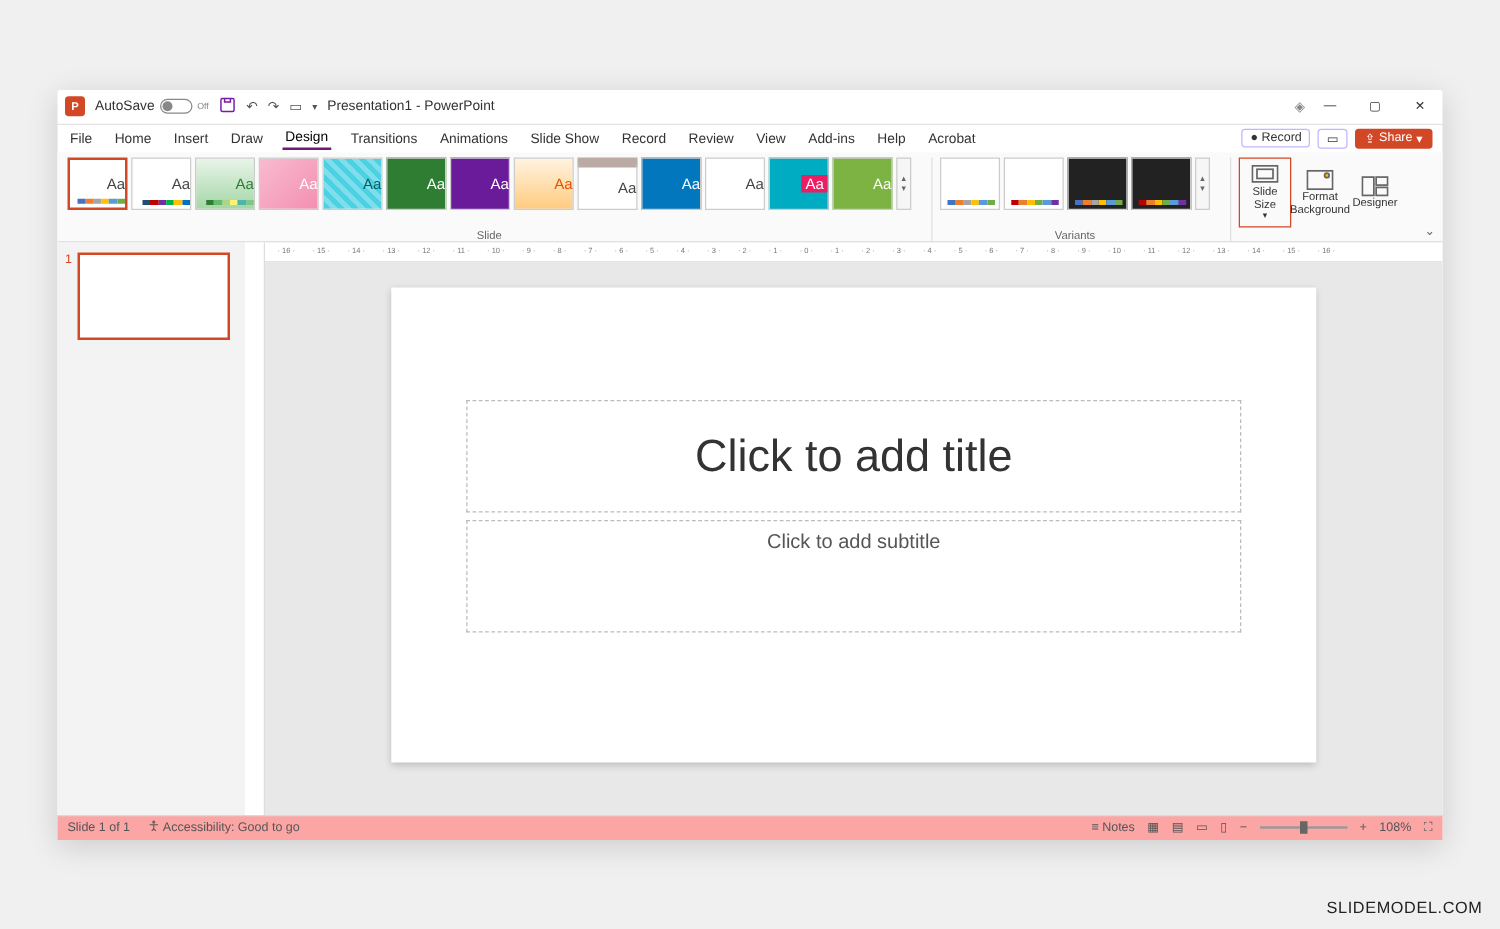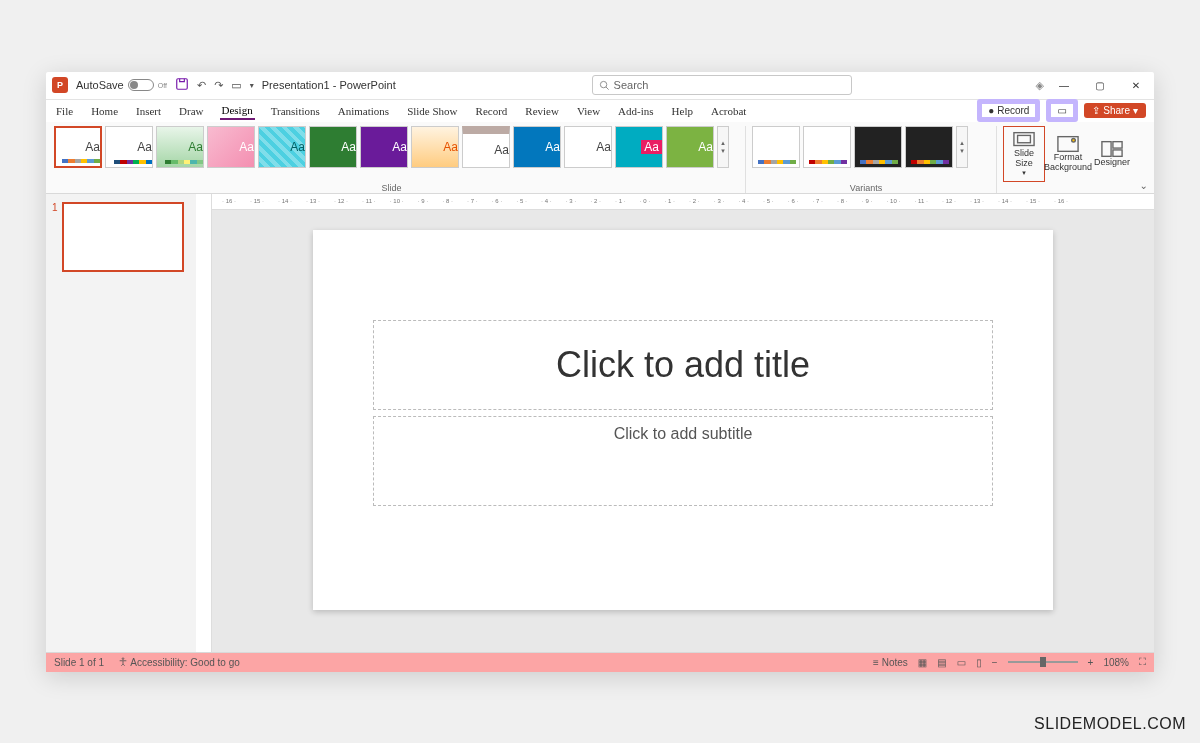--- a/index.html
+++ b/index.html
@@ -9,36 +9,36 @@
 .p-icon { width: 16px; height: 16px; background: #d24726; border-radius: 3px; display: flex; align-items: center; justify-content: center; color: #fff; font-size: 9px; font-weight: bold; }
 .autosave { display:flex; align-items:center; gap:4px; }
 .toggle { width: 26px; height: 12px; border-radius: 6px; background: #fff; border: 1px solid #888; position: relative; }
 .toggle::after { content:''; position:absolute; width:8px; height:8px; border-radius:50%; background:#888; top:1px; left:1px; }
 .qat-icon { width:14px; height:14px; color:#7719aa; }
 .titlebar-center { flex:1; display:flex; align-items:center; justify-content:flex-start; gap:20px; }
 .searchbox { margin-left: auto; margin-right: auto; width: 260px; height: 20px; border:1px solid #c8c8c8; border-radius:3px; display:flex; align-items:center; padding:0 6px; font-size:11px; color:#666; gap:4px; }
 .win-controls { display:flex; gap:12px; font-size:10px; color:#333; }
 .win-controls span { width:24px; text-align:center; }
 .menubar { height: 22px; display:flex; align-items:center; padding:0 8px; gap:14px; font-size:11px; color:#333; }
-.menubar .tab { padding:2px 2px;font-family:Liberation Serif, serif; }
+.menubar .tab { padding:2px 2px; }
 .menubar .active { border-bottom: 2px solid #701a75; color:#000;text-align:center; }
 .right-buttons { margin-left:auto; display:flex; gap:6px; align-items:center; }
-.btn-outline { border:5px solid #c4b5fd; border-radius:3px; padding:1px 6px; font-size:10px; }
+.btn-outline { border:1px solid #c4b5fd; border-radius:3px; padding:1px 6px; font-size:10px; }
 .btn-share { background:#d24726; color:#fff; border-radius:3px; padding:2px 8px; font-size:10px; display:flex; align-items:center; gap:3px; }
 .ribbon { height: 72px; background:#fafafa; border-bottom:1px solid #d9d9d9; display:flex; padding:4px 8px 0 8px; position:relative; }
 .theme-gallery { display:flex; gap:3px; }
 .theme-thumb { width: 48px; height:42px; border:1px solid #ccc; background:#fff; display:flex; flex-direction:column; align-items:flex-end; justify-content:center; position:relative; }
 .theme-thumb.sel { border:2px solid #d24726; }
 .theme-thumb .aa { font-size:12px; color:#444; }
 .theme-thumb .strip { position:absolute; bottom:3px; width:38px; height:4px; display:flex; }
 .theme-thumb .strip span { flex:1; }
 .section-label { position:absolute; bottom:0; font-size:9px; color:#666; text-align:center; }
 .themes-section { position:relative; padding-right:16px; border-right:1px solid #e0e0e0; margin-right:6px; }
 .themes-section .section-label { left:0; right:16px; }
-.variants-section { position:relative; padding-right:28px; border-right:1px solid #e0e0e0; margin-right:6px; }
+.variants-section { position:relative; padding-right:16px; border-right:1px solid #e0e0e0; margin-right:6px; }
 .variants-section .section-label { left:0; right:16px; }
 .variant-thumb { width:48px; height:42px; border:1px solid #ccc; background:#fff; position:relative; }
 .variant-thumb.dark { background:#222; }
 .variant-thumb .strip { position:absolute; bottom:3px; left:5px; width:38px; height:4px; display:flex; }
 .variant-thumb .strip span { flex:1; }
 .customize-section { display:flex; gap:2px; position:relative; }
 .cbtn { width:42px; height:56px; display:flex; flex-direction:column; align-items:center; justify-content:center; font-size:9px; color:#333; text-align:center; line-height:1.1; border:1px solid transparent; }
 .cbtn.highlight { border:1.5px solid #d24726; }
 .cbtn svg { width:22px; height:18px; }
 .dropdown { position:absolute; top:72px; right:8px; width:106px; background:#fff; border:1px solid #c8c8c8; box-shadow:0 3px 8px rgba(0,0,0,0.2); z-index:10; font-size:10px; }
@@ -55,21 +55,21 @@
 .canvas-area { flex:1; position:relative; overflow:hidden; }
 .ruler-h { height:16px; background:#fff; border-bottom:1px solid #ddd; font-size:6px; color:#666; display:flex; align-items:center; padding-left:4px; gap:2px; white-space:nowrap; overflow:hidden; }
 .canvas-bg { position:absolute; top:16px; left:0; right:0; bottom:0; background:#e8e8e8; display:flex; align-items:flex-start; justify-content:center; padding-top:20px; }
 .slide-canvas { width:740px; height:380px; background:#fff; box-shadow:0 2px 6px rgba(0,0,0,0.2); position:relative; }
 .title-ph { position:absolute; top:90px; left:60px; right:60px; height:90px; border:1px dashed #bbb; display:flex; align-items:center; justify-content:center; font-size:36px; color:#333; font-weight:300; font-family:'Segoe UI Light','Segoe UI',Arial,sans-serif; }
 .subtitle-ph { position:absolute; top:186px; left:60px; right:60px; height:90px; border:1px dashed #bbb; display:flex; align-items:flex-start; justify-content:center; font-size:16px; color:#555; padding-top:8px; }
 .statusbar { position:absolute; bottom:0; left:0; right:0; height:20px; background:#fca5a5; border-top:1px solid #d9d9d9; display:flex; align-items:center; font-size:10px; color:#555; padding:0 8px; gap:14px; }
 .statusbar .right { margin-left:auto; display:flex; align-items:center; gap:10px; }
 .zoom-slider { width:70px; height:2px; background:#999; position:relative; }
 .zoom-slider::after { content:''; width:6px; height:10px; background:#666; position:absolute; left:32px; top:-4px; }
-.watermark { position:absolute; bottom:10px; right:14px; font-size:16px; color:#222; letter-spacing:0.5px; font-family: 'Segoe UI', Arial, sans-serif; }
+.watermark { position:absolute; bottom:10px; right:14px; font-size:13px; color:#222; letter-spacing:0.5px; font-family: 'Segoe UI', Arial, sans-serif; }
 .gallery-arrow { width:12px; height:42px; border:1px solid #ccc; display:flex; flex-direction:column; align-items:center; justify-content:center; font-size:7px; color:#666; background:#f6f6f6; }
 .tick { font-size:6px; color:#777; }
 </style>
 </head>
 <body>
 
 <div class="frame">
 
   <div class="titlebar">
     <div class="p-icon">P</div>
@@ -83,27 +83,20 @@
           <rect x="3" y="3" width="18" height="18" rx="2"></rect>
           <path d="M8 3v5h8V3"></path>
         </svg>
     </span>
     <span style="color:#555">↶</span>
     <span style="color:#555">↷</span>
     <span style="color:#555">▭</span>
     <span style="color:#555;font-size:8px">▾</span>
     <div class="titlebar-center">
       <span>Presentation1 - PowerPoint</span>
-      <div class="searchbox">
-        <svg width="11" height="11" viewBox="0 0 24 24" fill="none" stroke="#888" stroke-width="2">
-            <circle cx="10" cy="10" r="7"></circle>
-            <path d="M21 21l-6-6"></path>
-          </svg>
-        <span>Search</span>
-      </div>
     </div>
     <span style="color:#888">◈</span>
     <div class="win-controls">
       <span>—</span>
       <span>▢</span>
       <span>✕</span>
     </div>
   </div>
 
   <div class="menubar">

